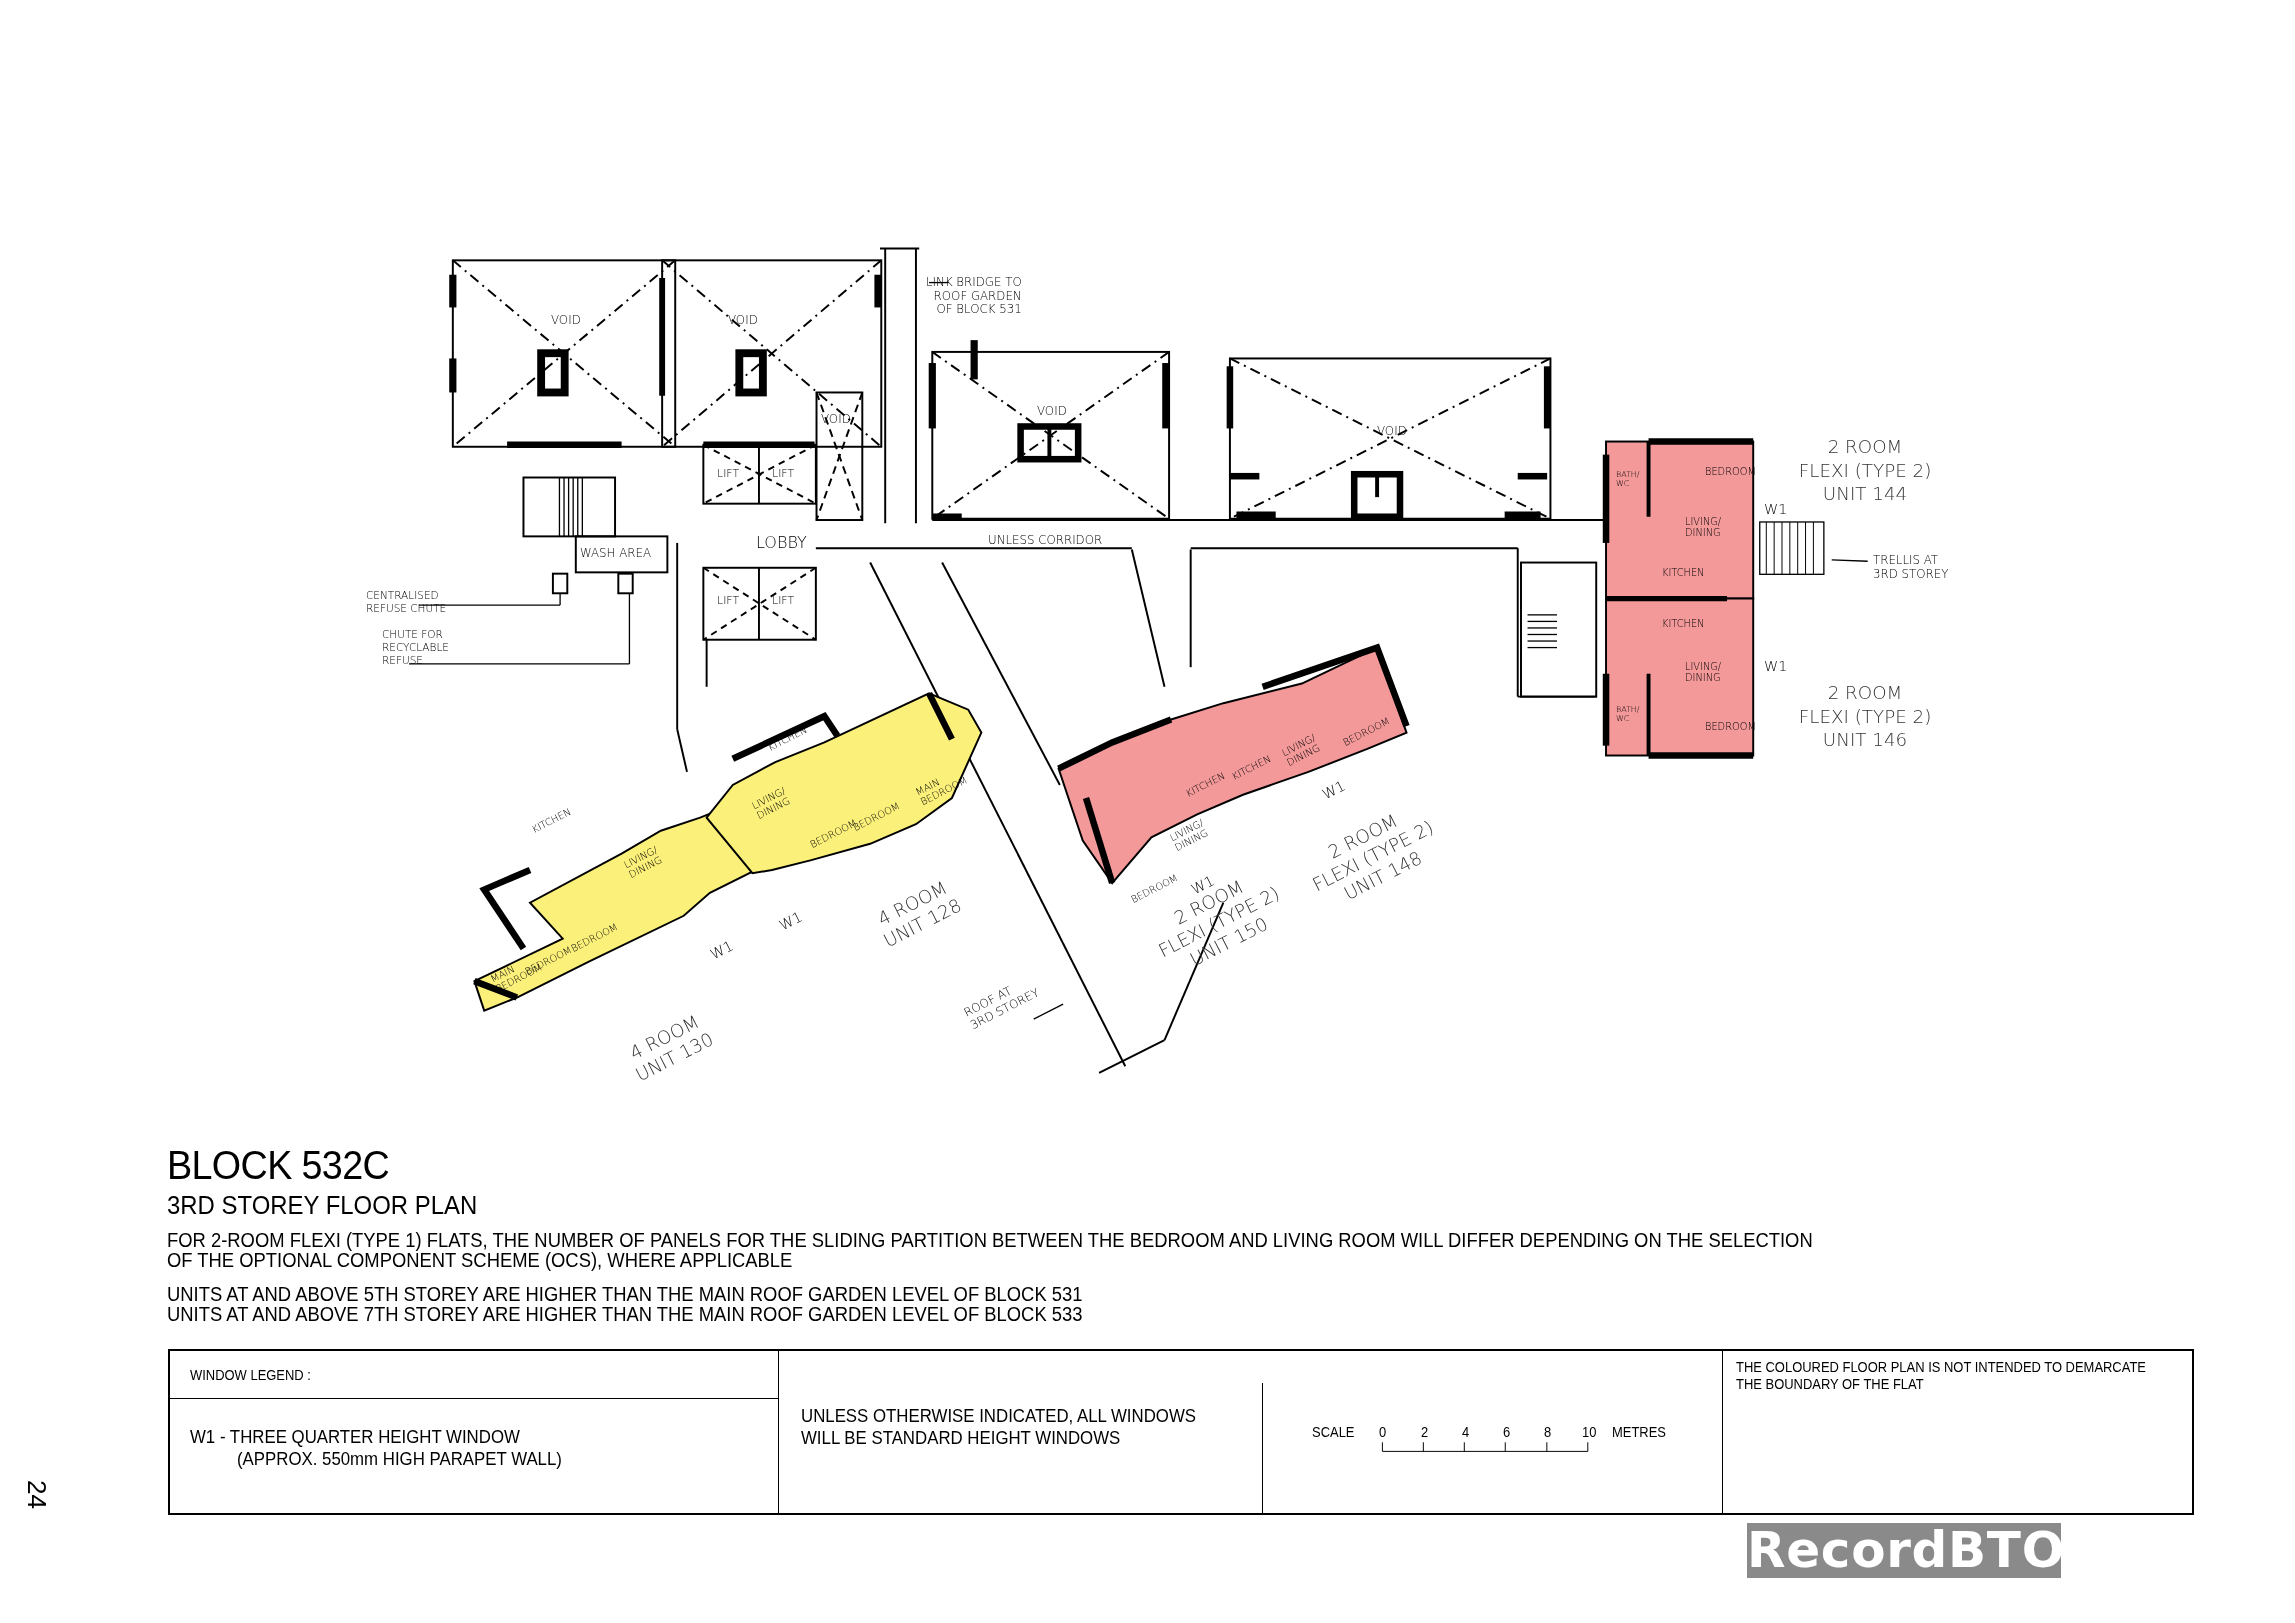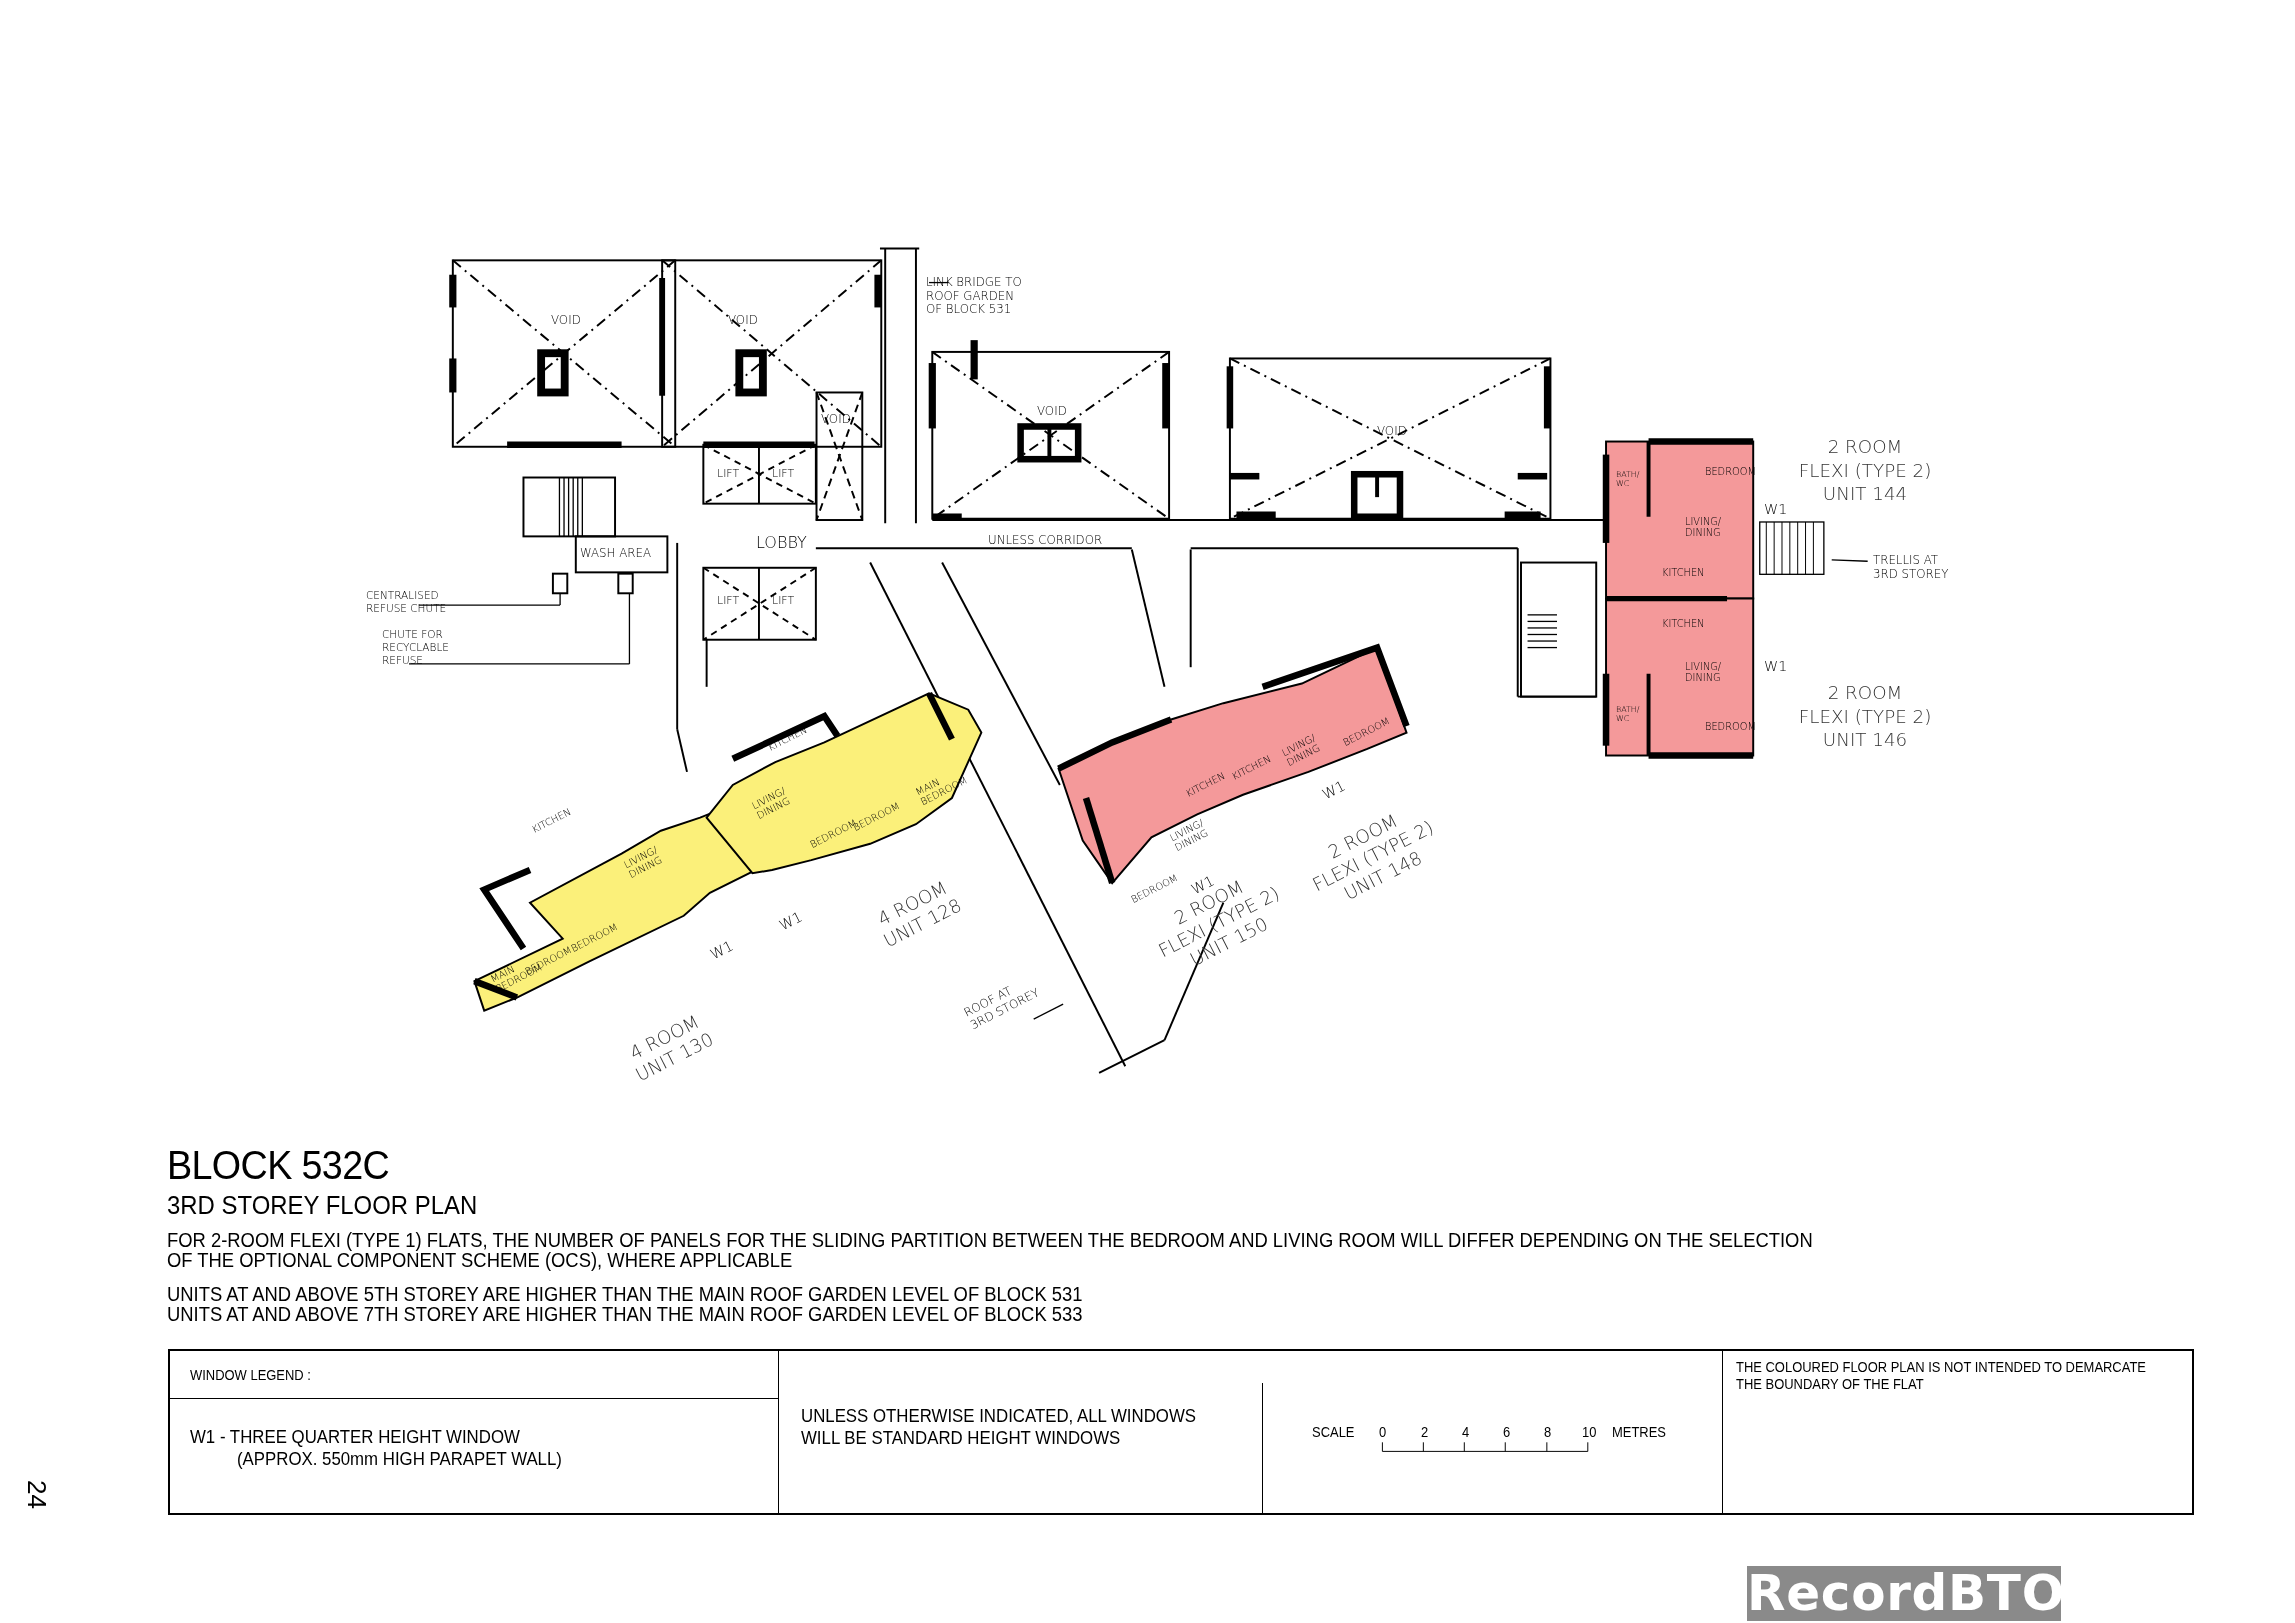--- a/index.html
+++ b/index.html
@@ -5,21 +5,21 @@
   html, body { margin: 0; padding: 0; background: #ffffff; }
   body { width: 2295px; height: 1623px; position: relative; overflow: hidden; font-family: "Liberation Sans", sans-serif; color: #000; }
   .plan { position: absolute; left: 0; top: 0; width: 2295px; height: 1112px; }
   .title { position: absolute; left: 167px; top: 1142px; font-size: 41px; letter-spacing: -0.7px; transform: scaleX(0.92); transform-origin: left top; }
   .subtitle { position: absolute; left: 167px; top: 1190px; font-size: 26px; transform: scaleX(0.92); transform-origin: left top; }
   .note { position: absolute; left: 167px; font-size: 20px; line-height: 20px; transform: scaleX(0.92); transform-origin: left top; white-space: nowrap; }
   .legend-table { position: absolute; left: 168px; top: 1349px; width: 2026px; height: 166px; border: 2px solid #000; box-sizing: border-box; padding-left: 42px; }
   .cell { position: absolute; top: 0; bottom: 0; border-right: 1.3px solid #000; box-sizing: border-box; }
   .small { font-size: 14.4px; position: absolute; white-space: nowrap; transform: scaleX(0.9); transform-origin: left top; }
   .med { font-size: 18.3px; position: absolute; white-space: nowrap; transform: scaleX(0.92); transform-origin: left top; }
-  .watermark { position: absolute; left: 1747px; top: 1523px; width: 314px; height: 55px; background: #8a8a8a; color: #fff; font-family: "DejaVu Sans", sans-serif; font-weight: bold; font-size: 50px; line-height: 55px; text-align: center; letter-spacing: 0.7px; margin-top: 43px; }
+  .watermark { position: absolute; left: 1747px; top: 1523px; width: 314px; height: 55px; background: #8a8a8a; color: #fff; font-family: "DejaVu Sans", sans-serif; font-weight: bold; font-size: 50px; line-height: 55px; text-align: center; letter-spacing: 0.7px; }
   .pagenum { position: absolute; left: 52px; top: 1480px; font-size: 26px; transform: rotate(90deg); transform-origin: left top; }
 </style>
 </head>
 <body>
 
 <div class="plan">
 <svg width="2295" height="1112" viewBox="0 0 3508 1700" xmlns="http://www.w3.org/2000/svg">
   <g stroke="#000" fill="none" stroke-width="3">
 
     <g>
@@ -176,21 +176,21 @@
   <span style="position:absolute;left:821px;top:412px;font-size:11.8px;">VOID</span>
   <span style="position:absolute;left:1037px;top:404px;font-size:11.8px;">VOID</span>
   <span style="position:absolute;left:1377px;top:424px;font-size:11.8px;">VOID</span>
   <span style="position:absolute;left:717px;top:467px;font-size:11px;">LIFT</span>
   <span style="position:absolute;left:772px;top:467px;font-size:11px;">LIFT</span>
   <span style="position:absolute;left:717px;top:594px;font-size:11px;">LIFT</span>
   <span style="position:absolute;left:772px;top:594px;font-size:11px;">LIFT</span>
   <span style="position:absolute;left:732px;top:533px;font-size:16px;margin-left:24px;">LOBBY</span>
   <span style="position:absolute;left:580px;top:546px;font-size:11.8px;">WASH AREA</span>
   <span style="position:absolute;left:988px;top:533px;font-size:11.8px;">UNLESS CORRIDOR</span>
-  <div style="position:absolute;left:926px;top:276px;font-size:11.8px;line-height:13.7px;">
+  <div style="position:absolute;left:926px;top:276px;font-size:11.8px;line-height:13.7px;text-align:right;">
     <div>LINK BRIDGE TO</div>
     <div>ROOF GARDEN</div>
     <div>OF BLOCK 531</div>
   </div>
   <div style="position:absolute;left:366px;top:589px;font-size:10.5px;line-height:13px;">
     <div>CENTRALISED</div>
     <div>REFUSE CHUTE</div>
   </div>
   <div style="position:absolute;left:366px;top:628px;font-size:10.5px;line-height:13px;margin-left:16px;">
     <div>CHUTE FOR</div>

